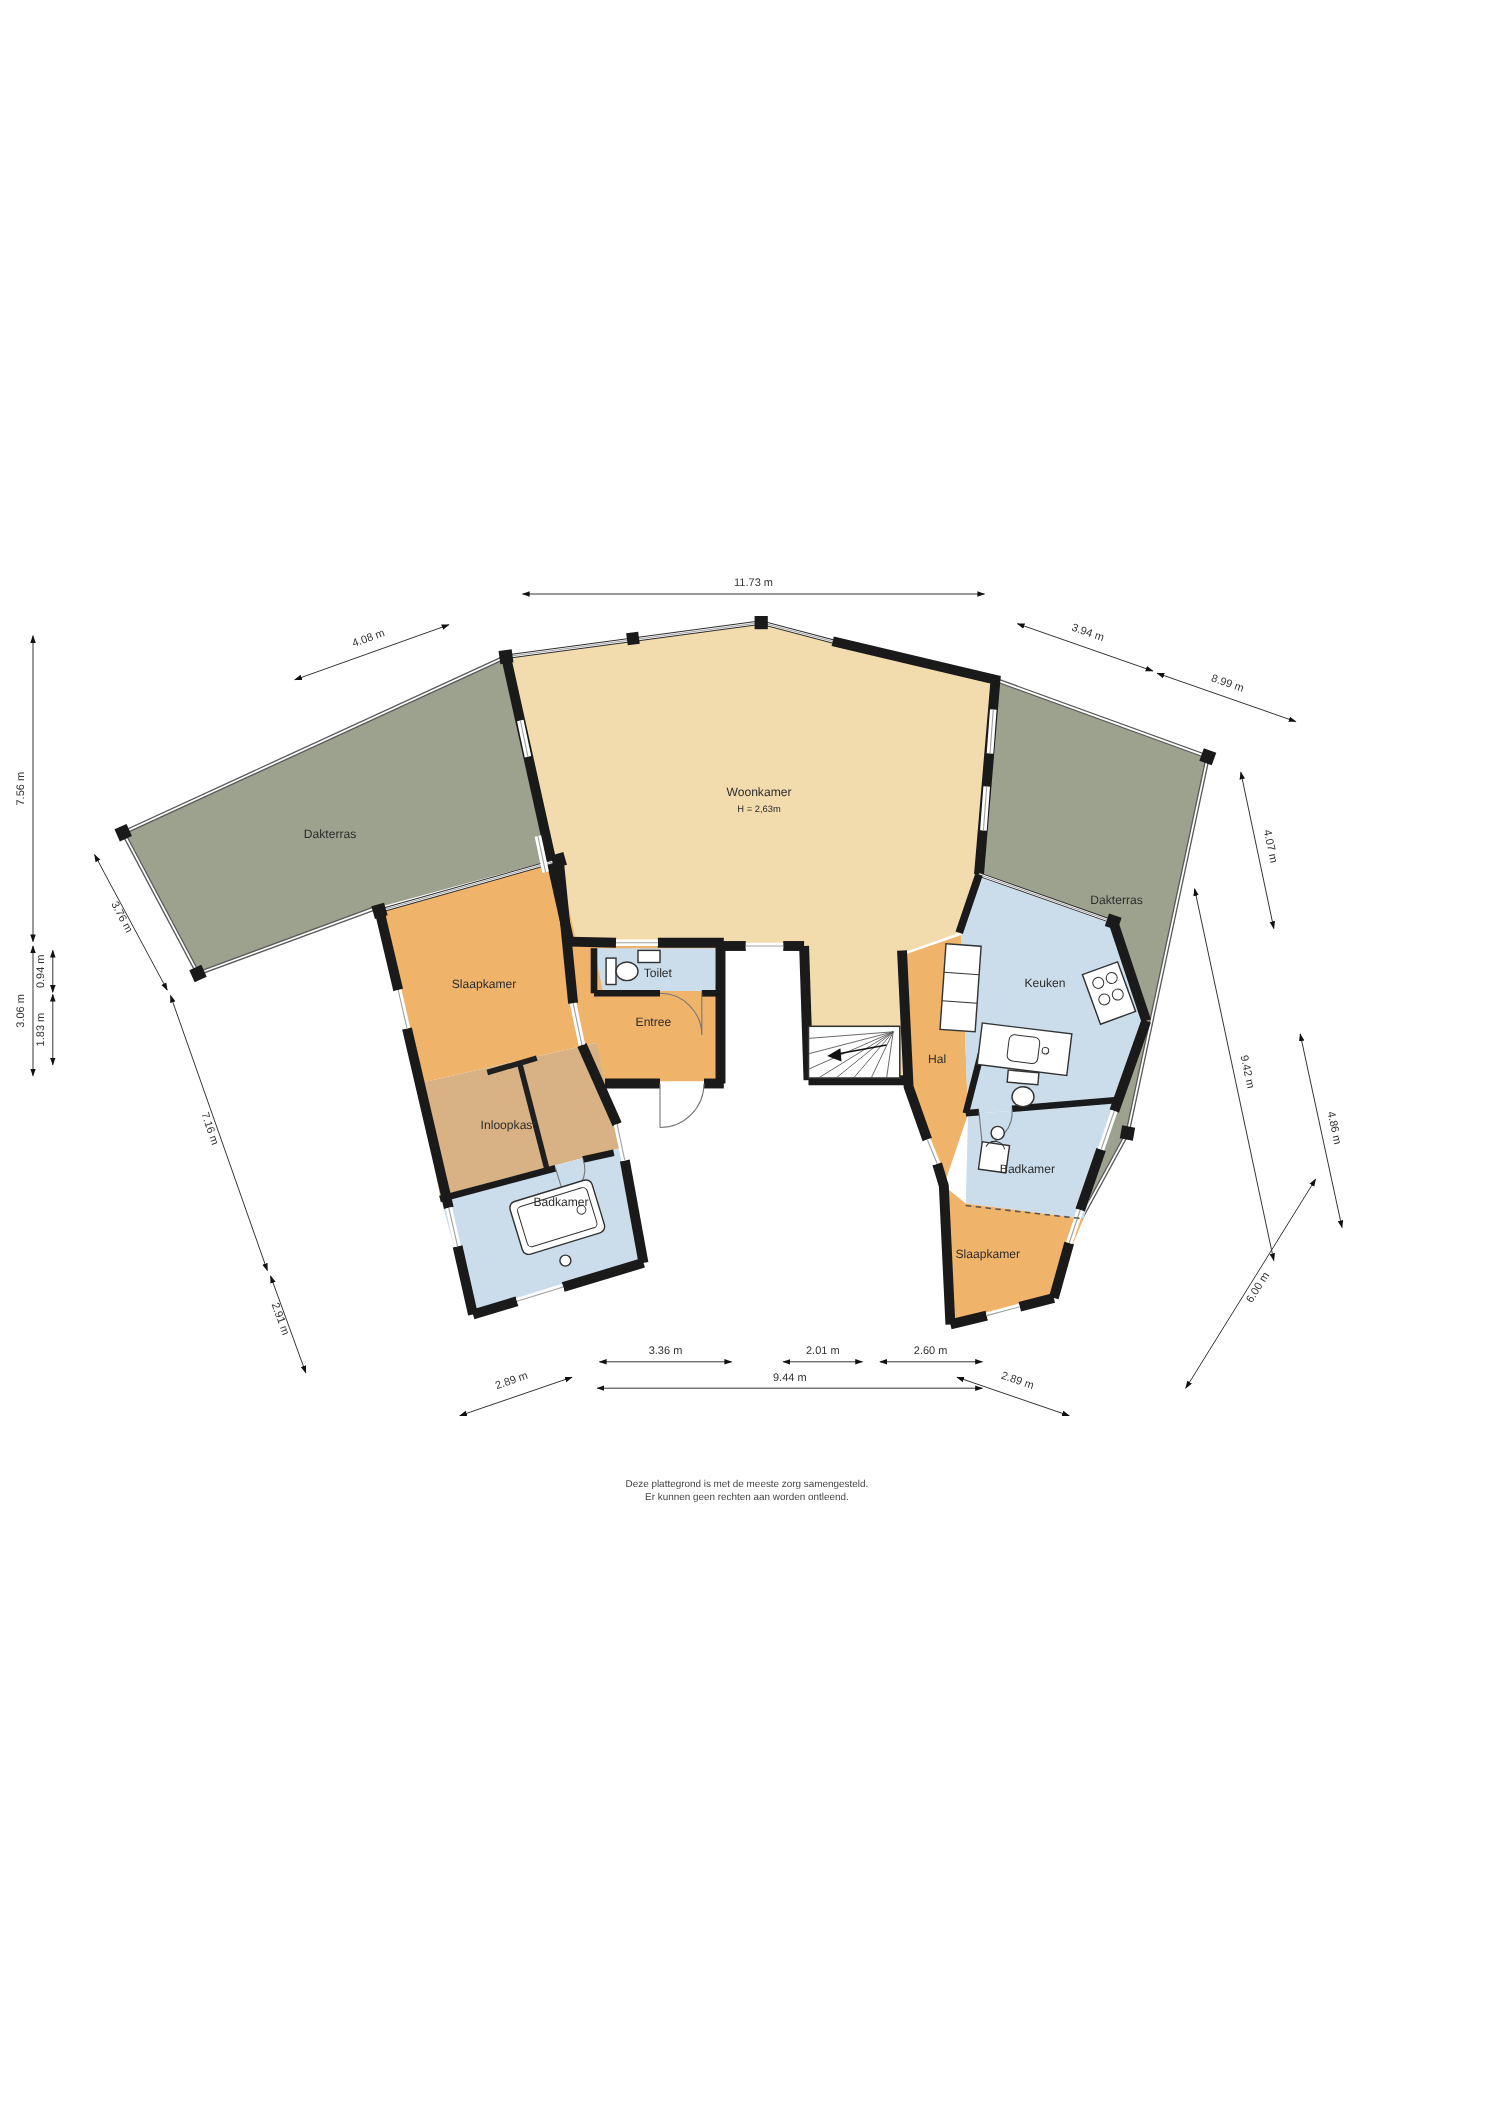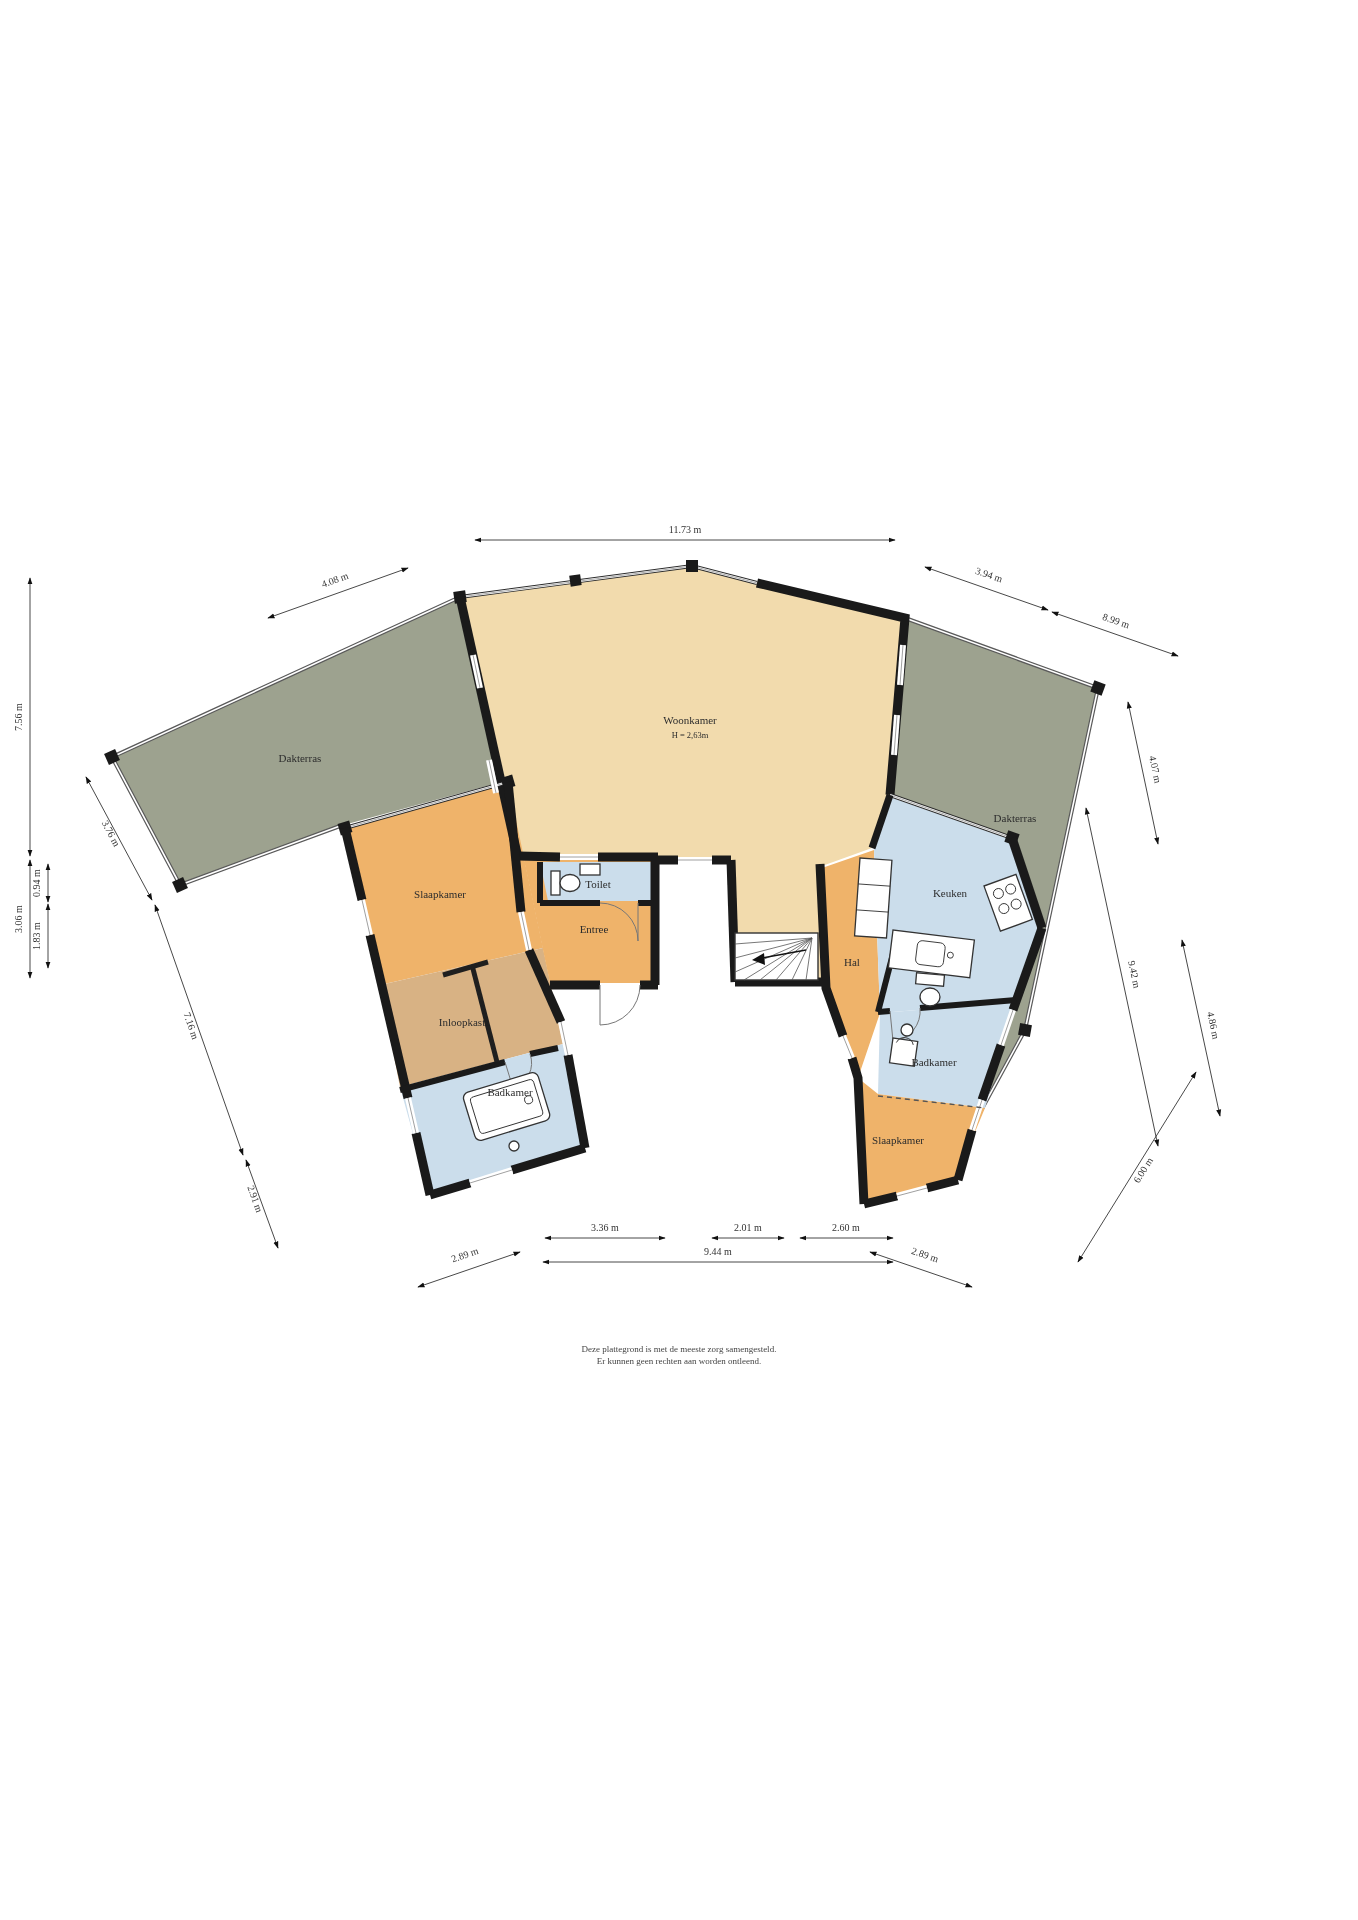--- a/index.html
+++ b/index.html
@@ -1,17 +1,17 @@
 <!DOCTYPE html>
 <html><head>
 <meta charset="utf-8">
 <style>
   html,body{margin:0;padding:0;background:#ffffff;}
   .page{position:relative;width:1358px;height:1920px;background:#fff;overflow:hidden;
-        font-family:Liberation Serif, serif;}
+        font-family:Liberation Sans, sans-serif;}
   svg{position:absolute;left:0;top:0;}
   .w9{stroke:#1a1a1a;stroke-width:9;fill:none;stroke-linecap:butt;}
   .w7{stroke:#1a1a1a;stroke-width:7;fill:none;stroke-linecap:butt;}
   .w6{stroke:#1a1a1a;stroke-width:6;fill:none;stroke-linecap:butt;}
   .glass{stroke:#2b2b2b;stroke-width:4;fill:none;}
   .glass2{stroke:#ffffff;stroke-width:2.2;fill:none;}
   .glass3{stroke:#9a9a9a;stroke-width:0.8;fill:none;}
   .win{stroke:#ffffff;stroke-width:6;fill:none;}
   .winl{stroke:#a0a0a0;stroke-width:1;fill:none;}
   .rail{stroke:#5a5a5a;stroke-width:4;fill:none;}

